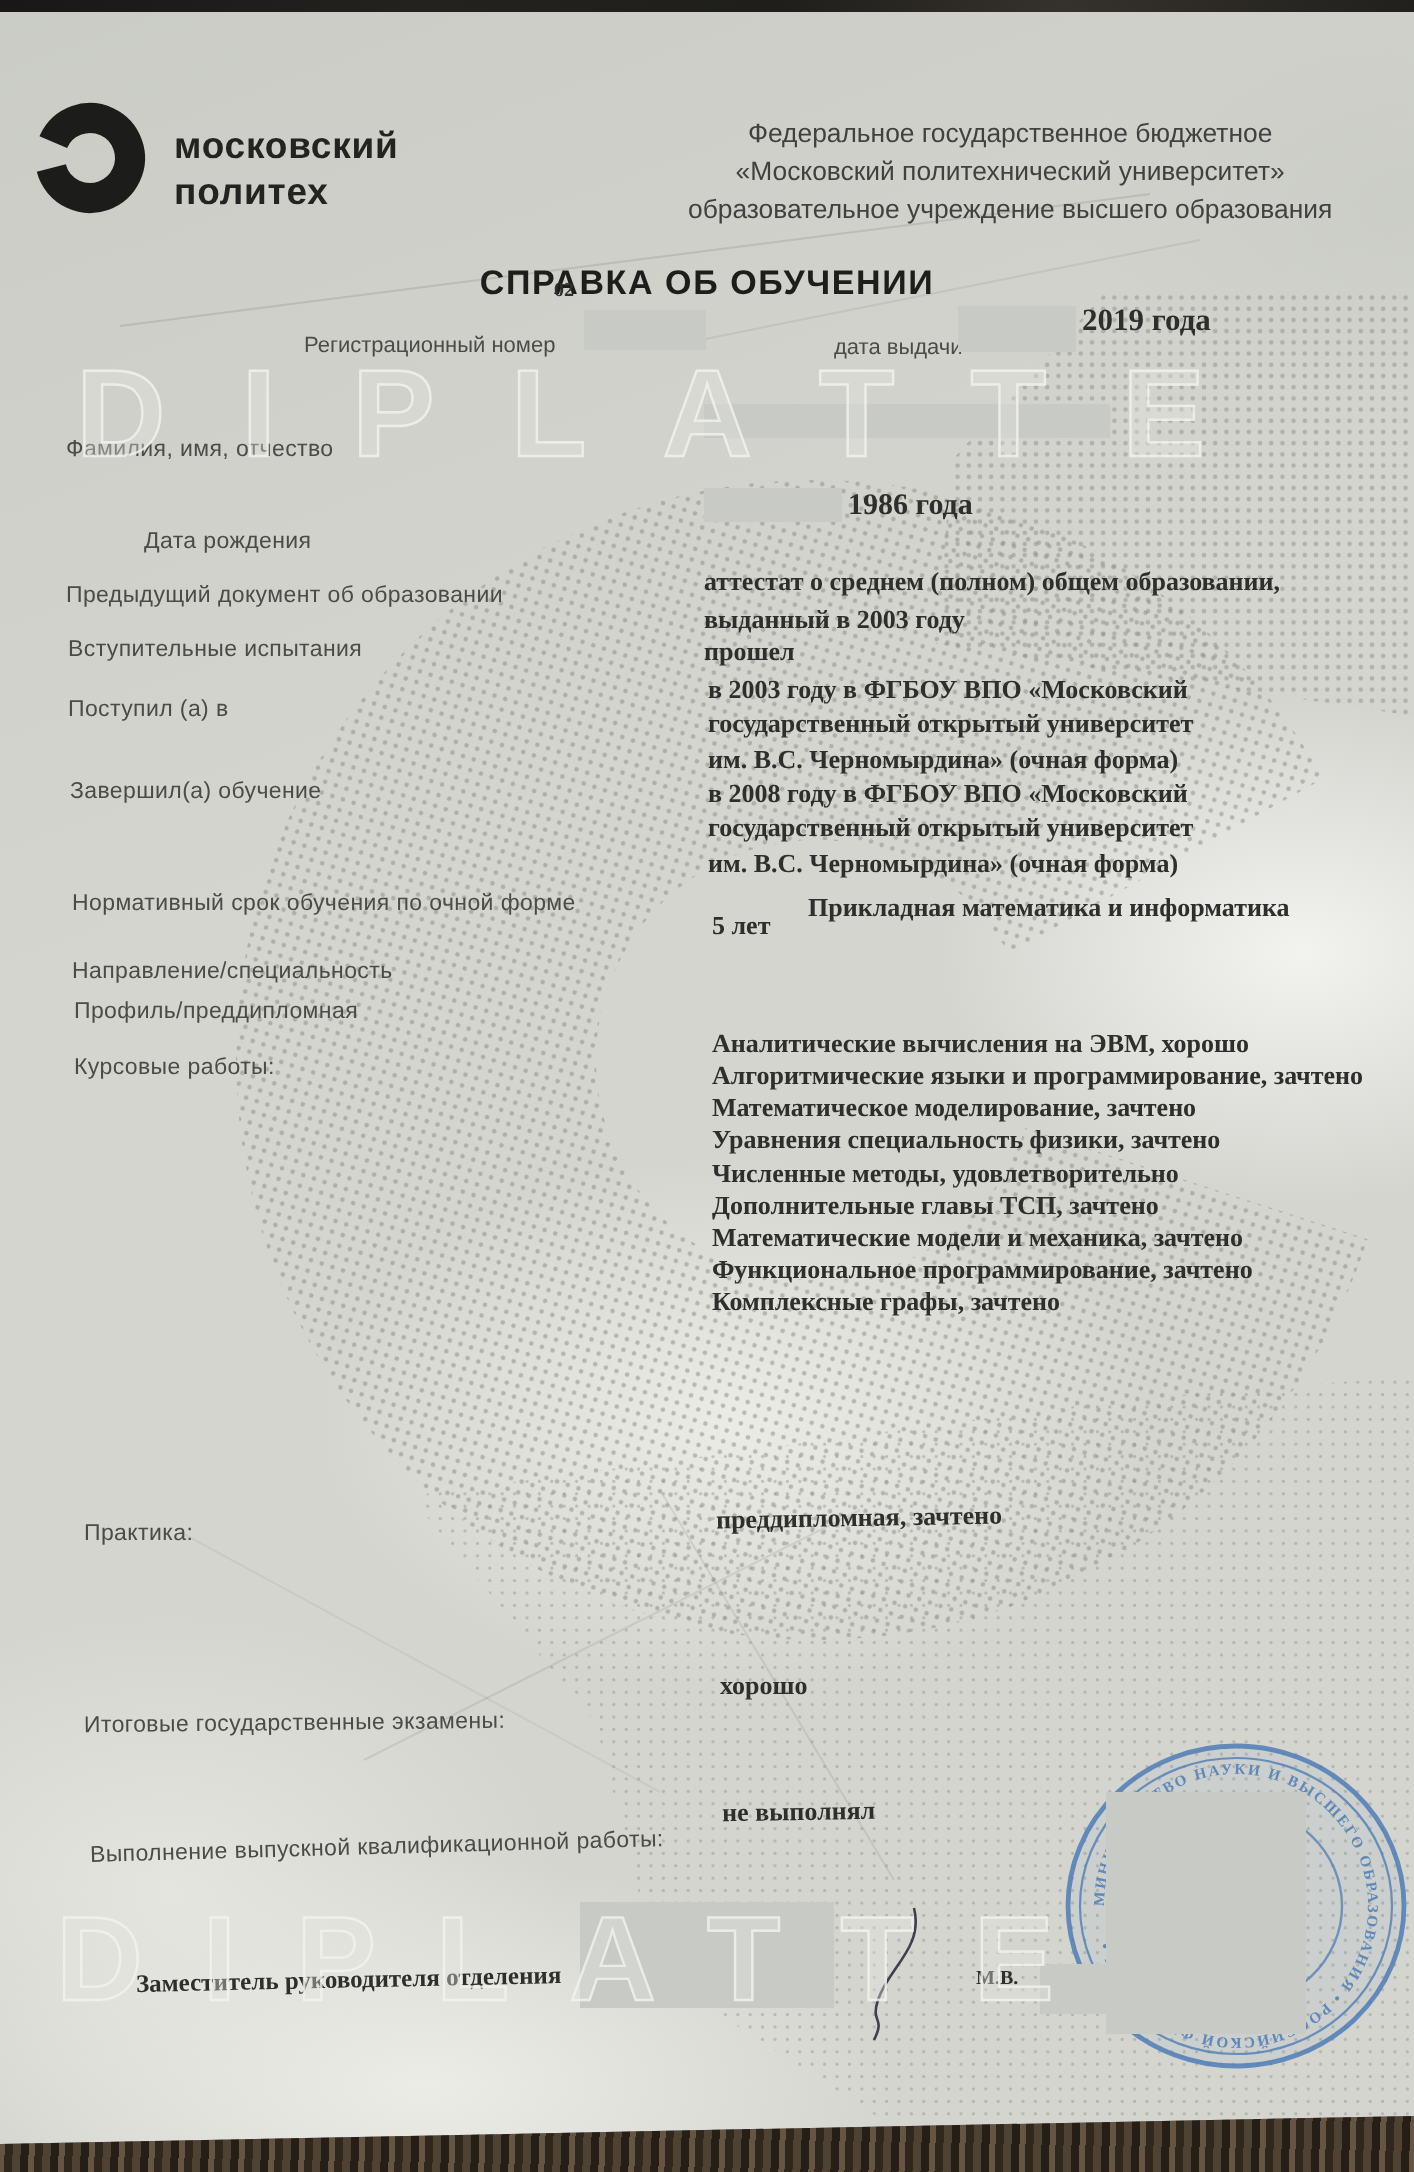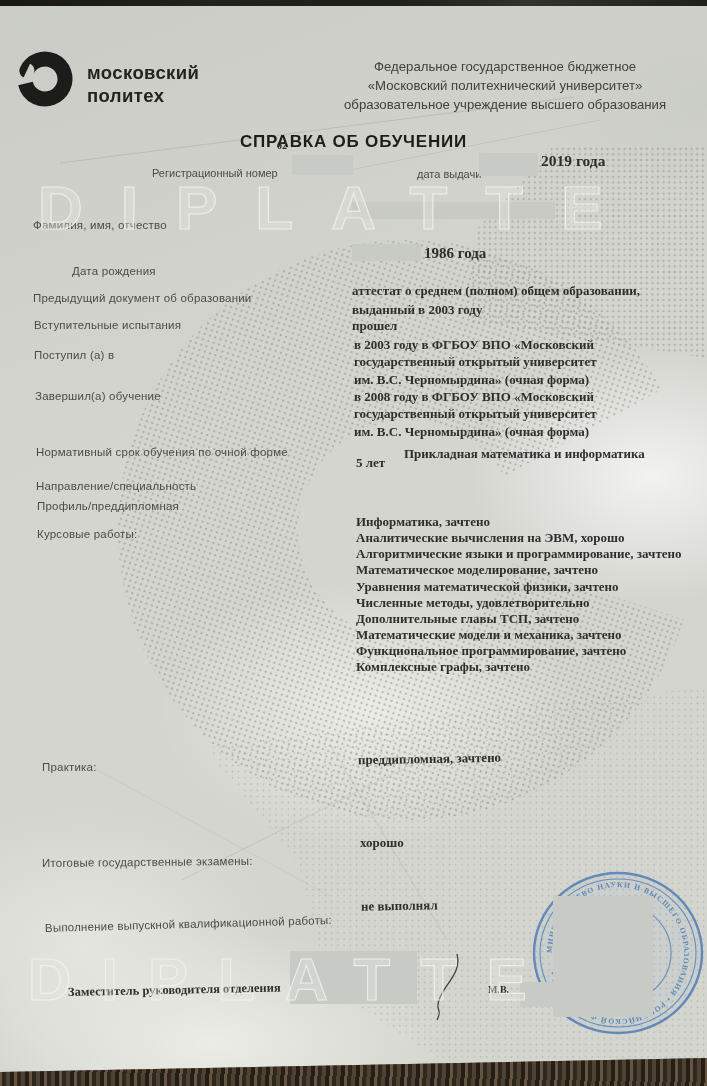--- a/index.html
+++ b/index.html
@@ -125,25 +125,24 @@
     <div class="block" style="left:354px;top:382px;line-height:17.4px;">
       <div>в 2008 году в ФГБОУ ВПО «Московский</div>
       <div>государственный открытый университет</div>
       <div>им. В.С. Черномырдина» (очная форма)</div>
     </div>
 
     <div class="val" style="left:356px;top:449px;">5 лет</div>
     <div class="val" style="left:356px;top:440px;margin-left:48px;">Прикладная математика и информатика</div>
 
     <div class="block" style="left:356px;top:508px;line-height:16.15px;">
-      <div>Информатика, зачтено</div>
       <div>Аналитические вычисления на ЭВМ, хорошо</div>
       <div>Алгоритмические языки и программирование, зачтено</div>
       <div>Математическое моделирование, зачтено</div>
-      <div>Уравнения математической физики, зачтено</div>
+      <div>Уравнения специальность физики, зачтено</div>
       <div>Численные методы, удовлетворительно</div>
       <div>Дополнительные главы ТСП, зачтено</div>
       <div>Математические модели и механика, зачтено</div>
       <div>Функциональное программирование, зачтено</div>
       <div>Комплексные графы, зачтено</div>
     </div>
 
     <div class="val" style="left:358px;top:745px;transform:rotate(-1deg);">преддипломная, зачтено</div>
     <div class="val" style="left:360px;top:829px;">хорошо</div>
     <div class="val" style="left:361px;top:892px;transform:rotate(-1deg);">не выполнял</div>

